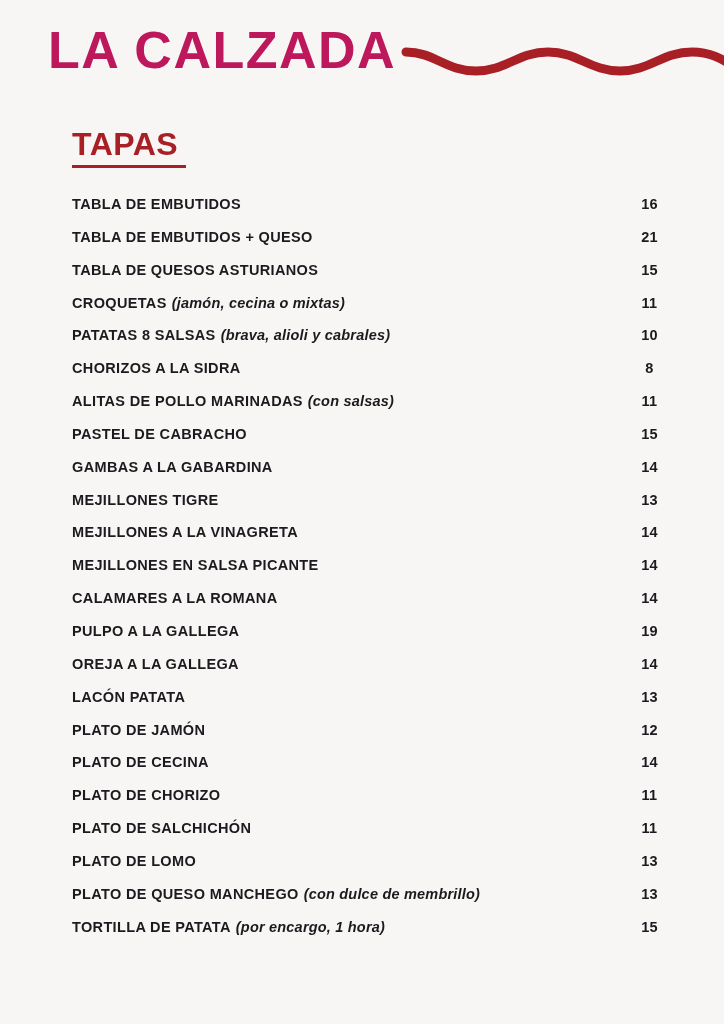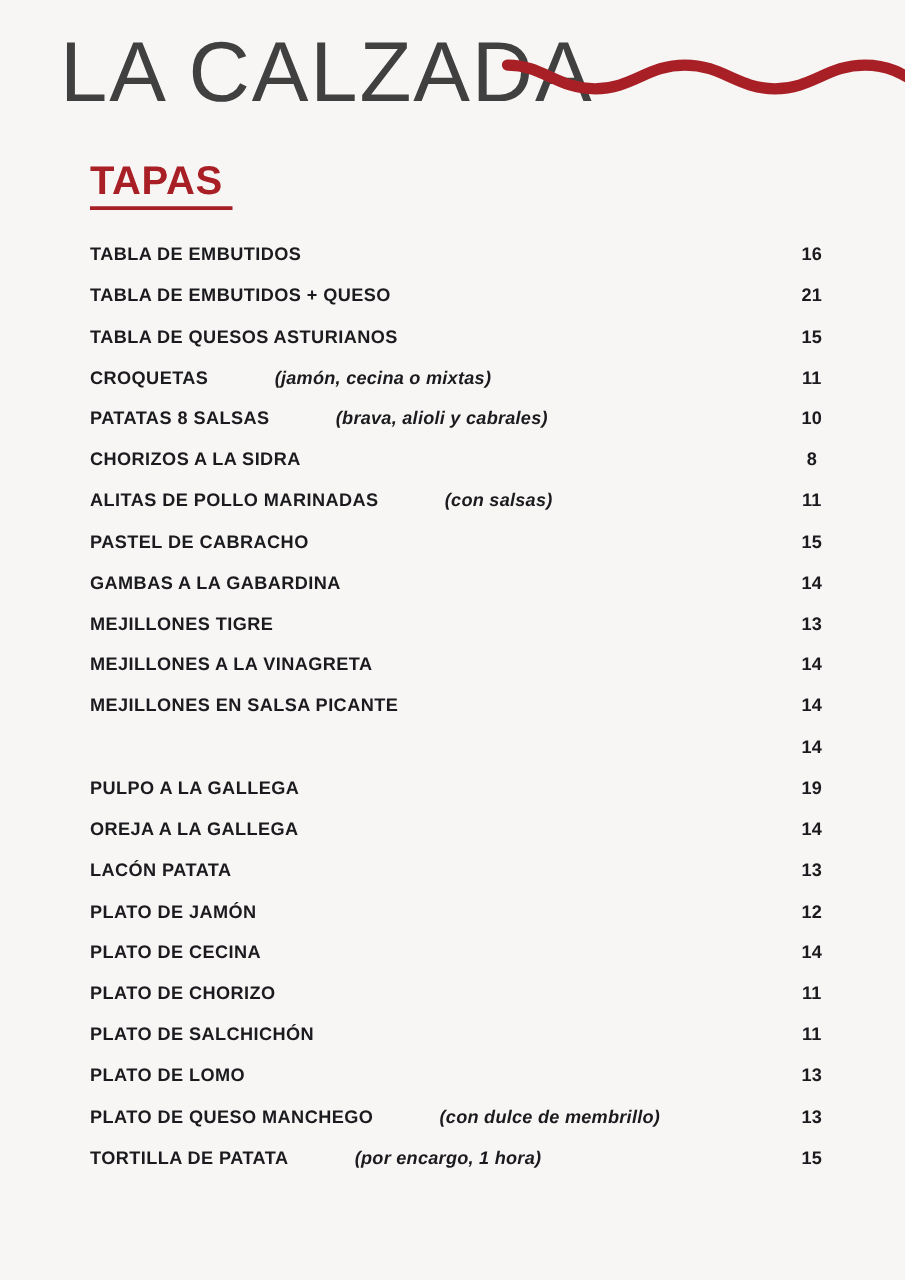--- a/index.html
+++ b/index.html
@@ -18,24 +18,24 @@
   
   .header {
     position: relative;
     height: 110px;
   }
   .brand-title {
     position: absolute;
     left: 48px;
     top: 24px;
     font-family: "Liberation Sans", sans-serif;
-    font-size: 68px;
-    font-weight: 400;
+    font-size: 52px;
+    font-weight: 700;
     letter-spacing: 1.5px;
-    color: #404040;
+    color: #be185d;
     line-height: 1;
     white-space: nowrap;
   }
   .wave-wrap {
     position: absolute;
     left: 400px;
     top: 30px;
     width: 324px;
     height: 60px;
     overflow: hidden;
@@ -74,21 +74,20 @@
     left: 0;
     top: 196px;
     width: 724px;
   }
   .menu-row {
     display: flex;
     align-items: baseline;
     padding: 0 66px 0 72px;
     height: 32.85px;
     box-sizing: border-box;
-    gap: 48px;
   }
   .item-name {
     font-size: 14.5px;
     font-weight: 700;
     letter-spacing: 0.35px;
     color: #1b1b1f;
     white-space: nowrap;
     flex: 0 0 auto;
   }
   .item-note {
@@ -212,20 +211,21 @@
       <span class="item-name">MEJILLONES A LA VINAGRETA</span>
       <span class="leader"></span>
       <span class="item-price">14</span>
     </div>
     <div class="menu-row">
       <span class="item-name">MEJILLONES EN SALSA PICANTE</span>
       <span class="leader"></span>
       <span class="item-price">14</span>
     </div>
     <div class="menu-row">
+      <span class="item-name">CALAMARES A LA ROMANA</span>
       <span class="leader"></span>
       <span class="item-price">14</span>
     </div>
     <div class="menu-row">
       <span class="item-name">PULPO A LA GALLEGA</span>
       <span class="leader"></span>
       <span class="item-price">19</span>
     </div>
     <div class="menu-row">
       <span class="item-name">OREJA A LA GALLEGA</span>

